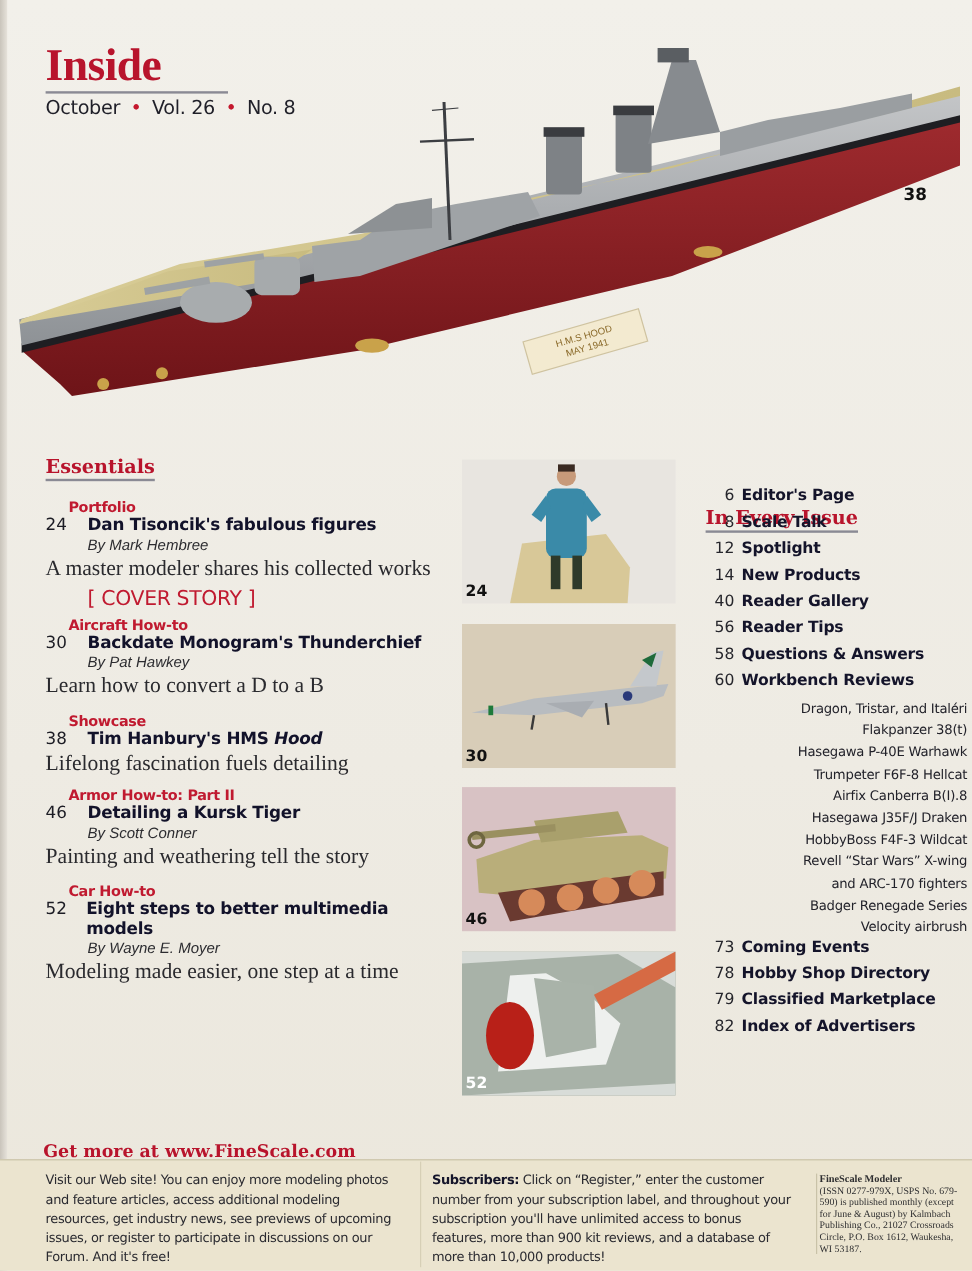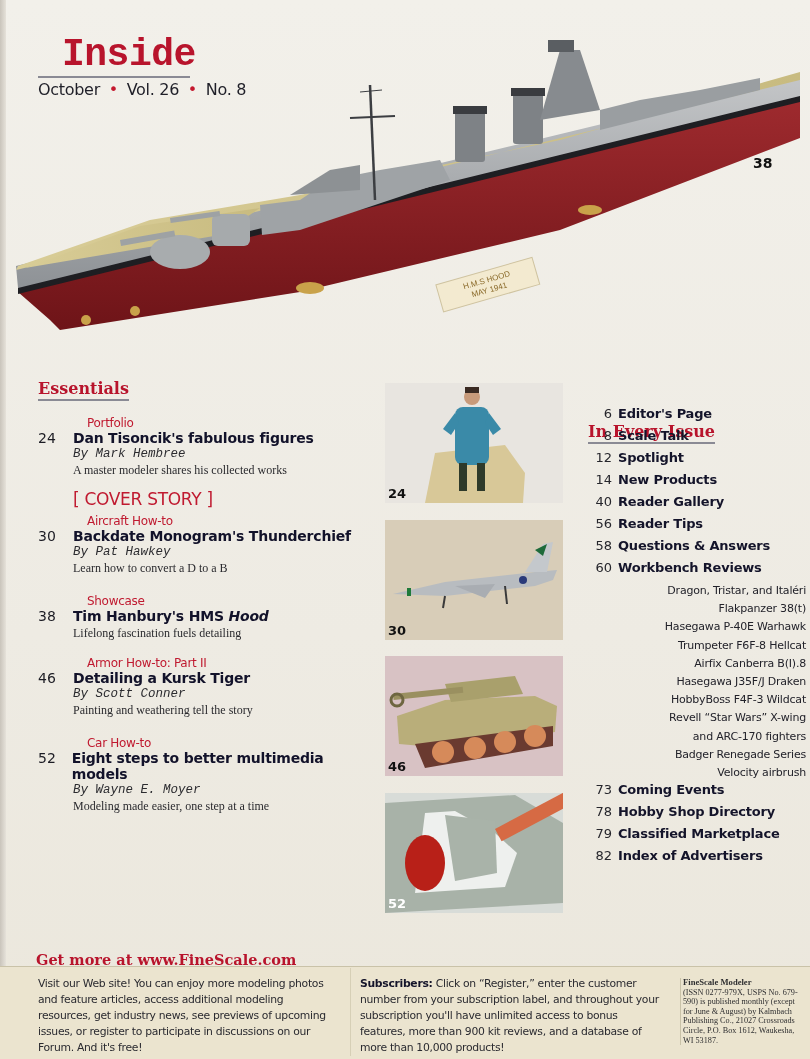--- a/index.html
+++ b/index.html
@@ -8,42 +8,42 @@
     background: #efece4;
     font-family: "DejaVu Sans", sans-serif;
     color: #1c1c24;
     position: relative;
   }
   .page { position: absolute; inset: 0; background: linear-gradient(180deg,#f2f0ea 0%,#eeebe3 60%,#ebe7dc 100%); }
   .ghost { position:absolute; color:#d8d4cb; font-family:"Liberation Serif",serif; opacity:.55; }
 
   
   .masthead { position:absolute; left:38px; top:36px; }
-  .masthead-title { font-family:Liberation Mono, monospace; font-weight:bold; font-size:38px; color:#b8142c; letter-spacing:-0.5px; line-height:38px;margin-left:24px; }
+  .masthead-title { font-family:Liberation Serif, serif; font-weight:bold; font-size:38px; color:#b8142c; letter-spacing:-0.5px; line-height:38px; }
   .masthead-rule { width:152px; height:2px; background:#8a8a94; margin-top:2px; }
   .masthead-sub { font-family:"DejaVu Sans",sans-serif; font-size:16px; color:#1f1f28; margin-top:2px; letter-spacing:-0.3px; }
   .masthead-sub .dot { color:#c4182e; margin:0 4px; }
 
   
   .ship { position:absolute; left:0; top:30px; width:810px; height:320px; }
   .page-tag { position:absolute; font-family:"DejaVu Sans",sans-serif; font-weight:bold; font-size:14px; color:#111; }
 
   
   .sec-head { position:absolute; font-family:"DejaVu Serif",serif; font-weight:bold; font-size:16px; color:#b8142c; }
   .sec-head::after { content:""; display:block; height:2px; background:#8a8a94; margin-top:1px; }
 
   
   .ess { position:absolute; left:38px; width:335px; }
-  .ess-kicker { font-family:"DejaVu Sans",sans-serif; font-weight:normal; font-size:12px; color:#c01a30; margin-left:49px; letter-spacing:-0.3px; }
+  .ess-kicker { font-family:"DejaVu Sans",sans-serif; font-weight:bold; font-size:12px; color:#c01a30; margin-left:19px; letter-spacing:-0.3px; }
   .ess-row { display:flex; align-items:baseline; }
   .ess-page { width:35px; font-size:14px; color:#1c1c24; }
   .ess-title { font-weight:bold; font-size:14px; color:#12122a; letter-spacing:-0.2px; }
   .ess-title i { font-style:italic; }
-  .ess-by { font-family:Liberation Mono, monospace; font-style:italic; font-size:12.5px; color:#2c2c30; margin-left:35px; margin-top:1px; }
-  .ess-desc { font-family:"Liberation Serif",serif; font-size:12px; color:#2a2a2e; margin-left:35px; margin-top:2px; }
+  .ess-by { font-family:Liberation Sans, sans-serif; font-style:italic; font-size:12.5px; color:#2c2c30; margin-left:35px; margin-top:1px; }
+  .ess-desc { font-family:"Liberation Serif",serif; font-size:18px; color:#2a2a2e; margin-top:2px; }
   .cover-story { position:absolute; left:73px; top:489px; font-family:"DejaVu Sans",sans-serif; font-size:17px; color:#c01a30; letter-spacing:-0.3px; }
 
   
   .thumb { position:absolute; left:385px; width:178px; overflow:hidden; }
   .thumb-num { position:absolute; left:3px; bottom:2px; font-family:"DejaVu Sans",sans-serif; font-weight:bold; font-size:13px; color:#111; }
   .thumb-num.light { color:#fff; }
 
   
   .ei-list { position:absolute; left:586px; top:406px; width:220px; }
   .ei-row { display:flex; align-items:baseline; height:22px; }

